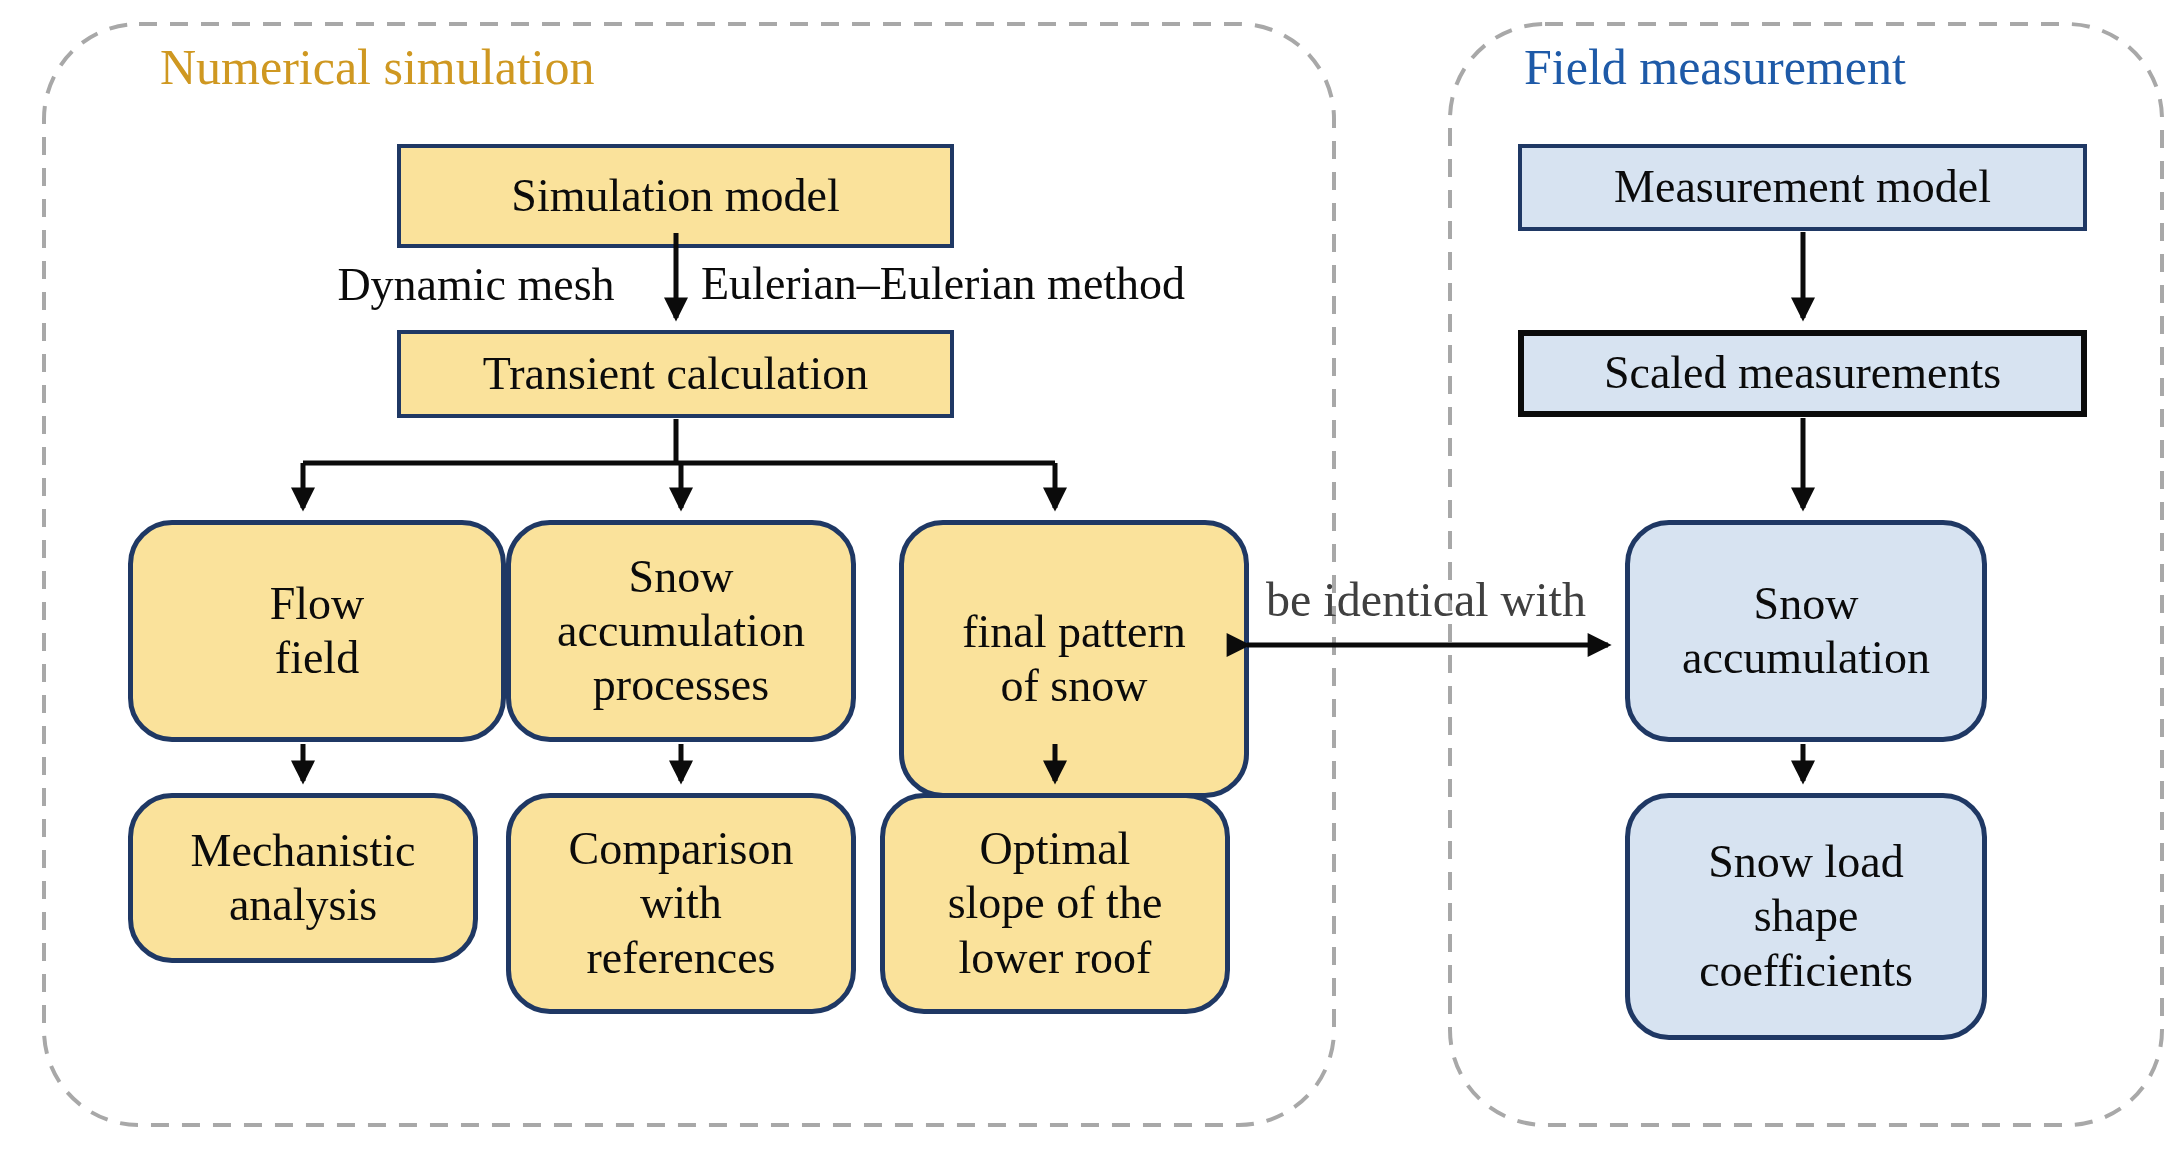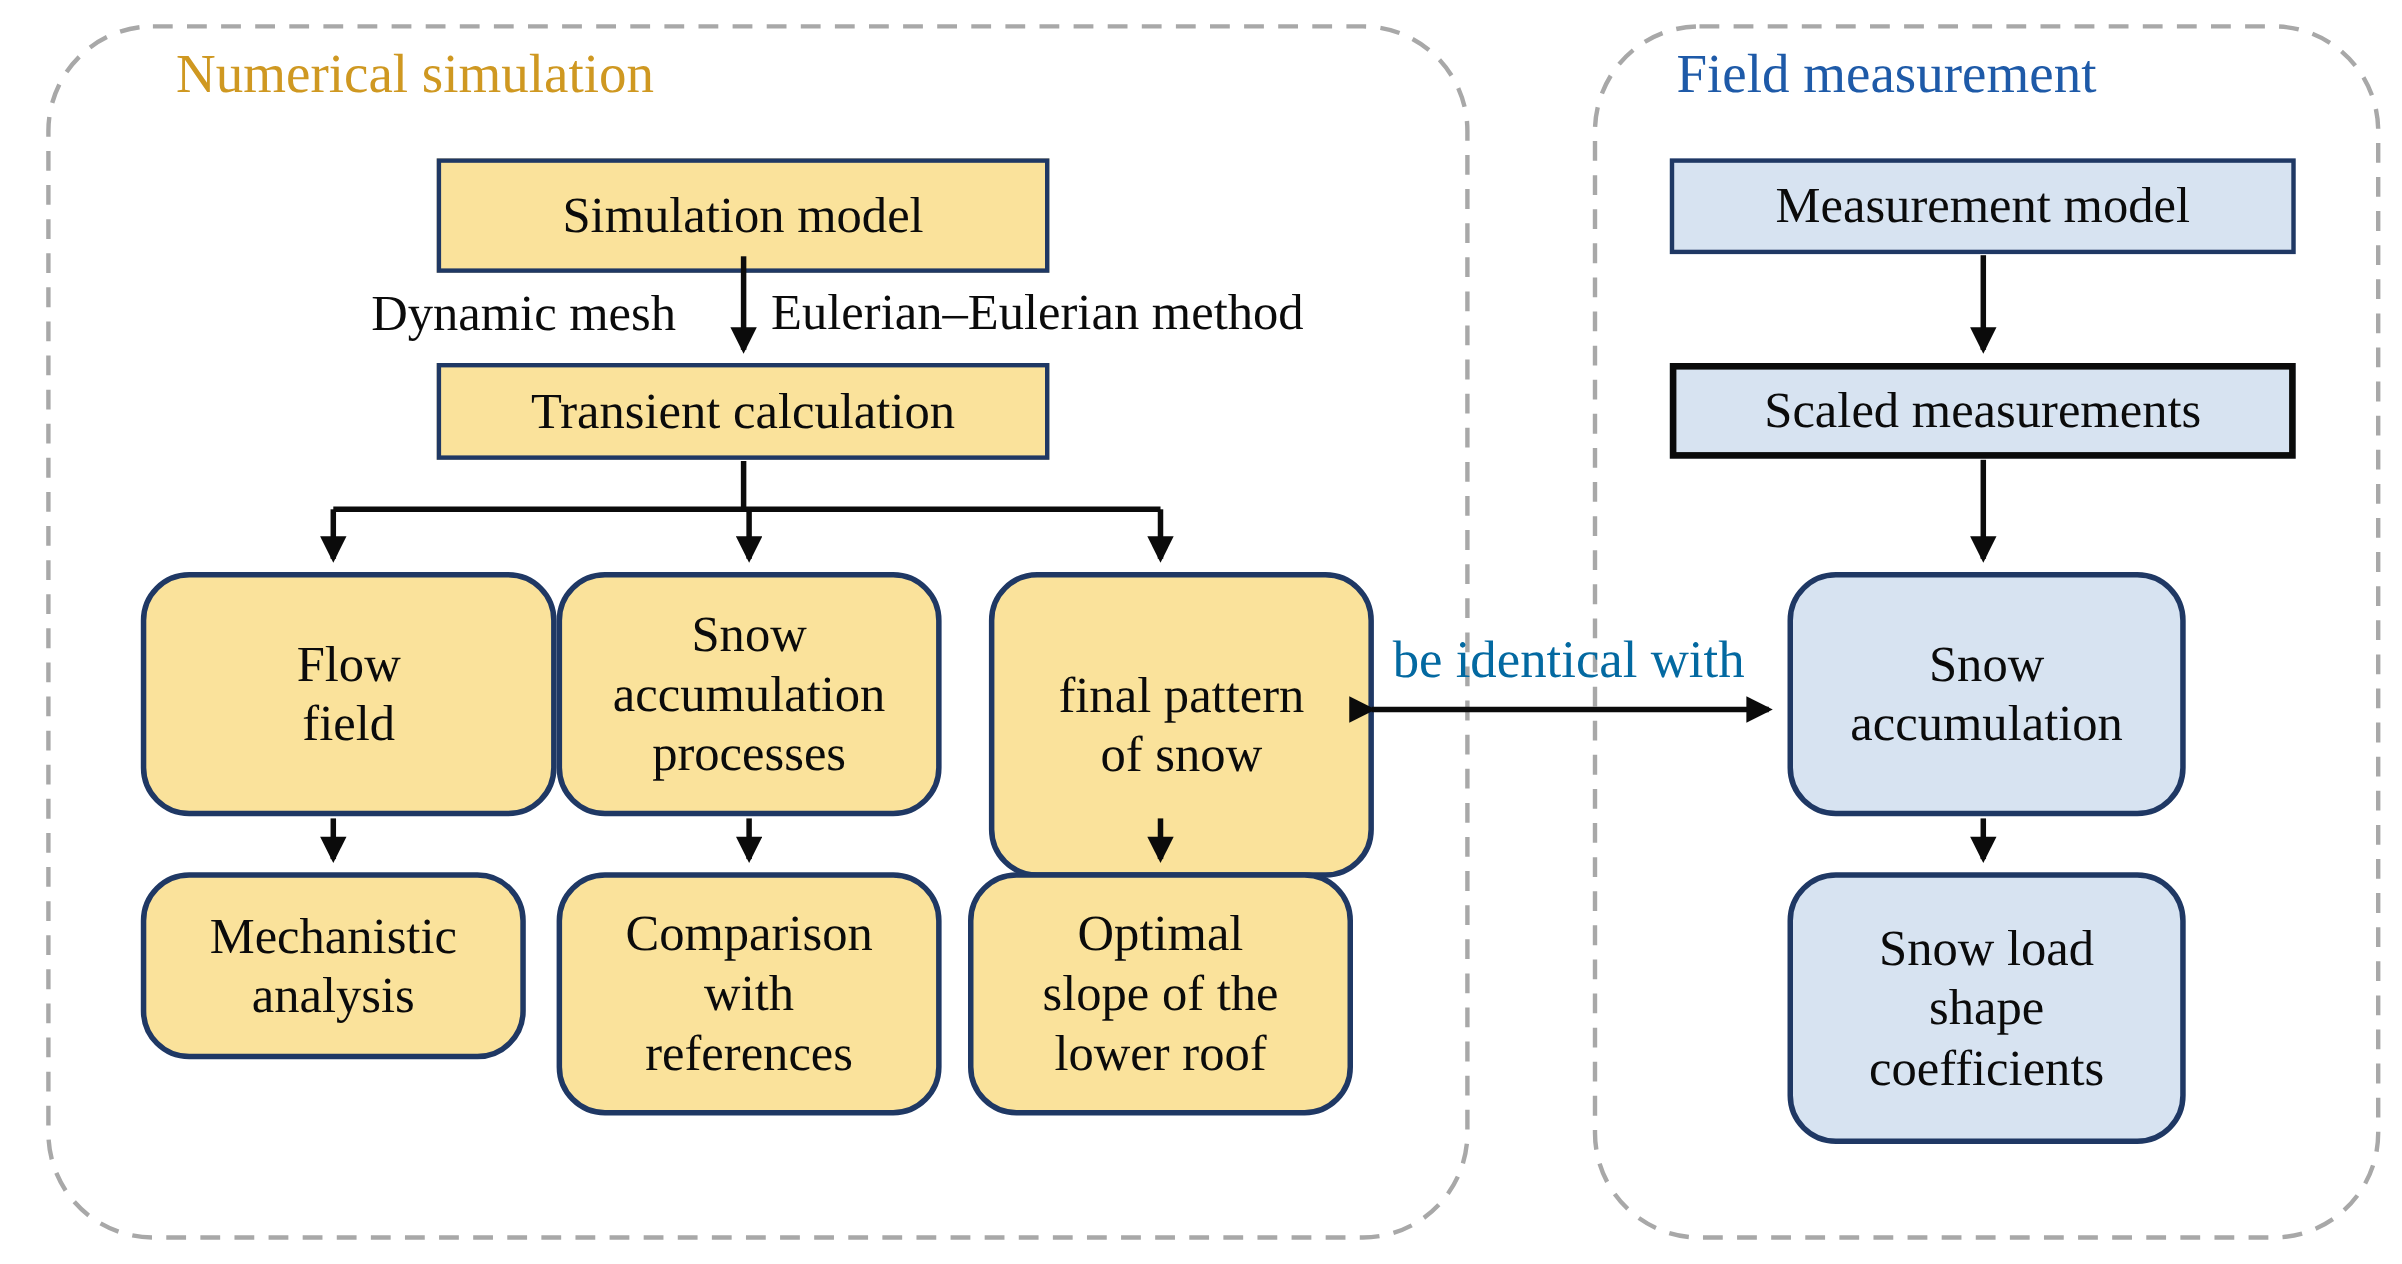--- a/index.html
+++ b/index.html
@@ -50,21 +50,21 @@
   .round { border: 5px solid var(--box-border, #1f3864); border-radius: 44px; }
   .edge-label {
     position: absolute;
     font-size: 46px;
     color: #0b0b0b;
     white-space: nowrap;
   }
   .connector-label {
     position: absolute;
     font-size: 48px;
-    color: #0369a1;
+    color: #404040;
     text-align: center;
     white-space: nowrap;
   }
   .arrow-line {
     stroke: var(--arrow, #0b0b0b);
     stroke-width: 5;
     fill: none;
   }
   .arrowhead-fill { fill: var(--arrow, #0b0b0b); }
 </style>

